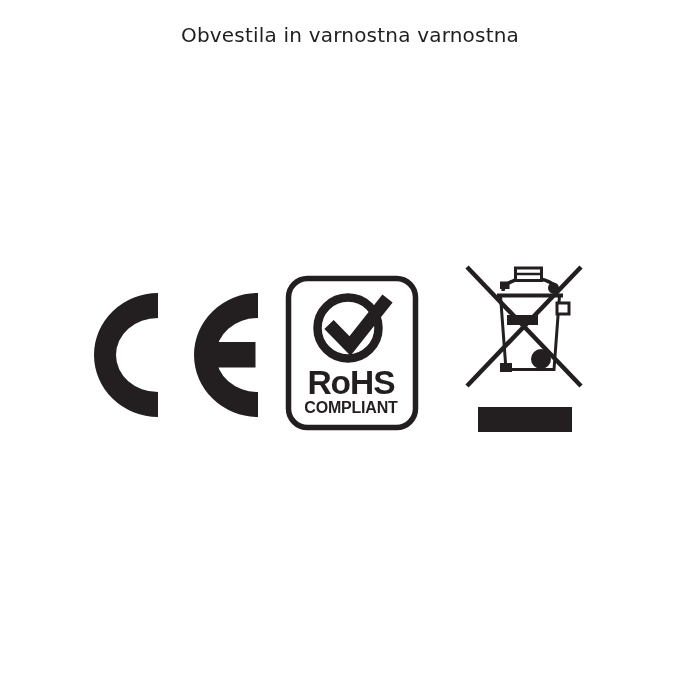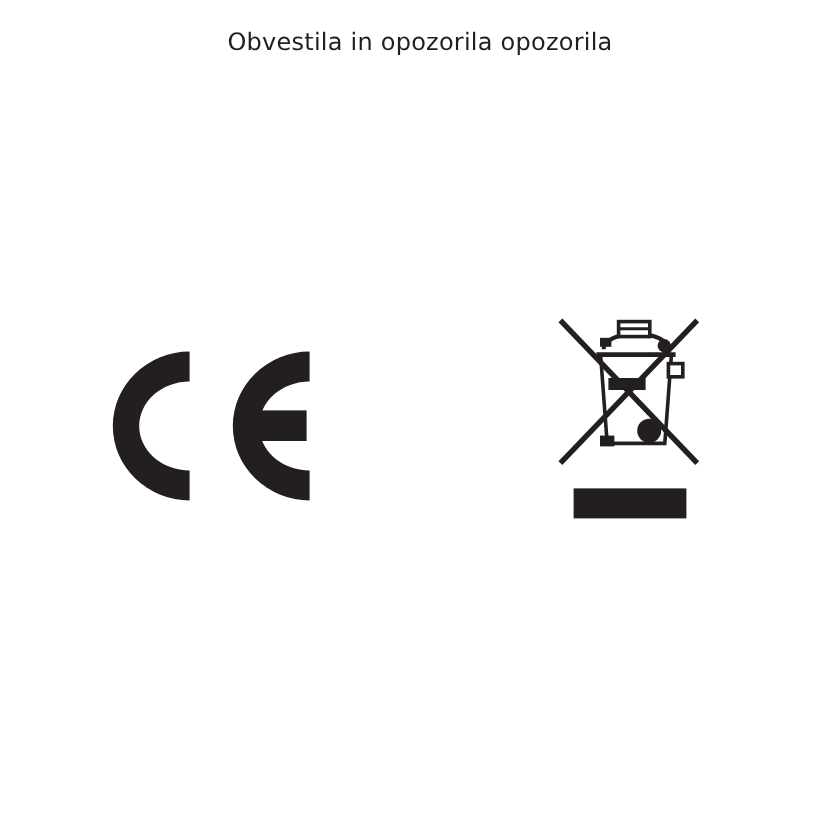--- a/index.html
+++ b/index.html
@@ -41,32 +41,41 @@
     font-family: "Liberation Sans", sans-serif;
     font-weight: bold;
     fill: currentColor;
   }
 </style>
 </head>
 <body>
 
 <div class="stage">
 
-  <div class="page-title">Obvestila in opozorila opozorila</div>
+  <div class="page-title">Obvestila in varnostna varnostna</div>
 
   <div class="mark ce-mark" aria-label="CE marking">
     <svg viewBox="90 290 172 130" xmlns="http://www.w3.org/2000/svg">
 
       <path d="M 158 293 A 64 62 0 0 0 158 417 L 158 392 A 42 37 0 0 1 158 318 Z" fill="currentColor"></path>
 
       <path d="M 258 293 A 64 62 0 0 0 258 417 L 258 392 A 42 37 0 0 1 258 318 Z" fill="currentColor"></path>
       <rect x="213" y="342" width="42.5" height="25.5" fill="currentColor"></rect>
     </svg>
   </div>
 
+  <div class="mark rohs-mark" aria-label="RoHS compliant badge">
+    <svg viewBox="280 270 142 165" xmlns="http://www.w3.org/2000/svg">
+      <rect x="288.5" y="278.5" width="127" height="149" rx="19" fill="none" stroke="currentColor" stroke-width="5.5"></rect>
+      <circle cx="348" cy="328" r="30.5" fill="none" stroke="currentColor" stroke-width="8.5"></circle>
+      <path d="M 329 324.5 L 350 346 L 387.5 298.5" fill="none" stroke="currentColor" stroke-width="13" stroke-linejoin="miter"></path>
+      <text x="351" y="394" text-anchor="middle" class="rohs-text" font-size="33.5" letter-spacing="-1">RoHS</text>
+      <text x="351" y="412.5" text-anchor="middle" class="rohs-text" font-size="16" letter-spacing="-0.2">COMPLIANT</text>
+    </svg>
+  </div>
 
   <div class="mark weee-mark" aria-label="WEEE crossed-out wheelie bin symbol">
     <svg viewBox="460 258 135 180" xmlns="http://www.w3.org/2000/svg">
 
       <path d="M 500.5 296 L 506 369.5 L 554 369.5 L 559.5 296" fill="none" stroke="currentColor" stroke-width="3"></path>
 
       <line x1="497" y1="295.5" x2="563" y2="295.5" stroke="currentColor" stroke-width="4"></line>
 
       <path d="M 503 291 A 27 13 0 0 1 557 291" fill="none" stroke="currentColor" stroke-width="3.5"></path>
 

